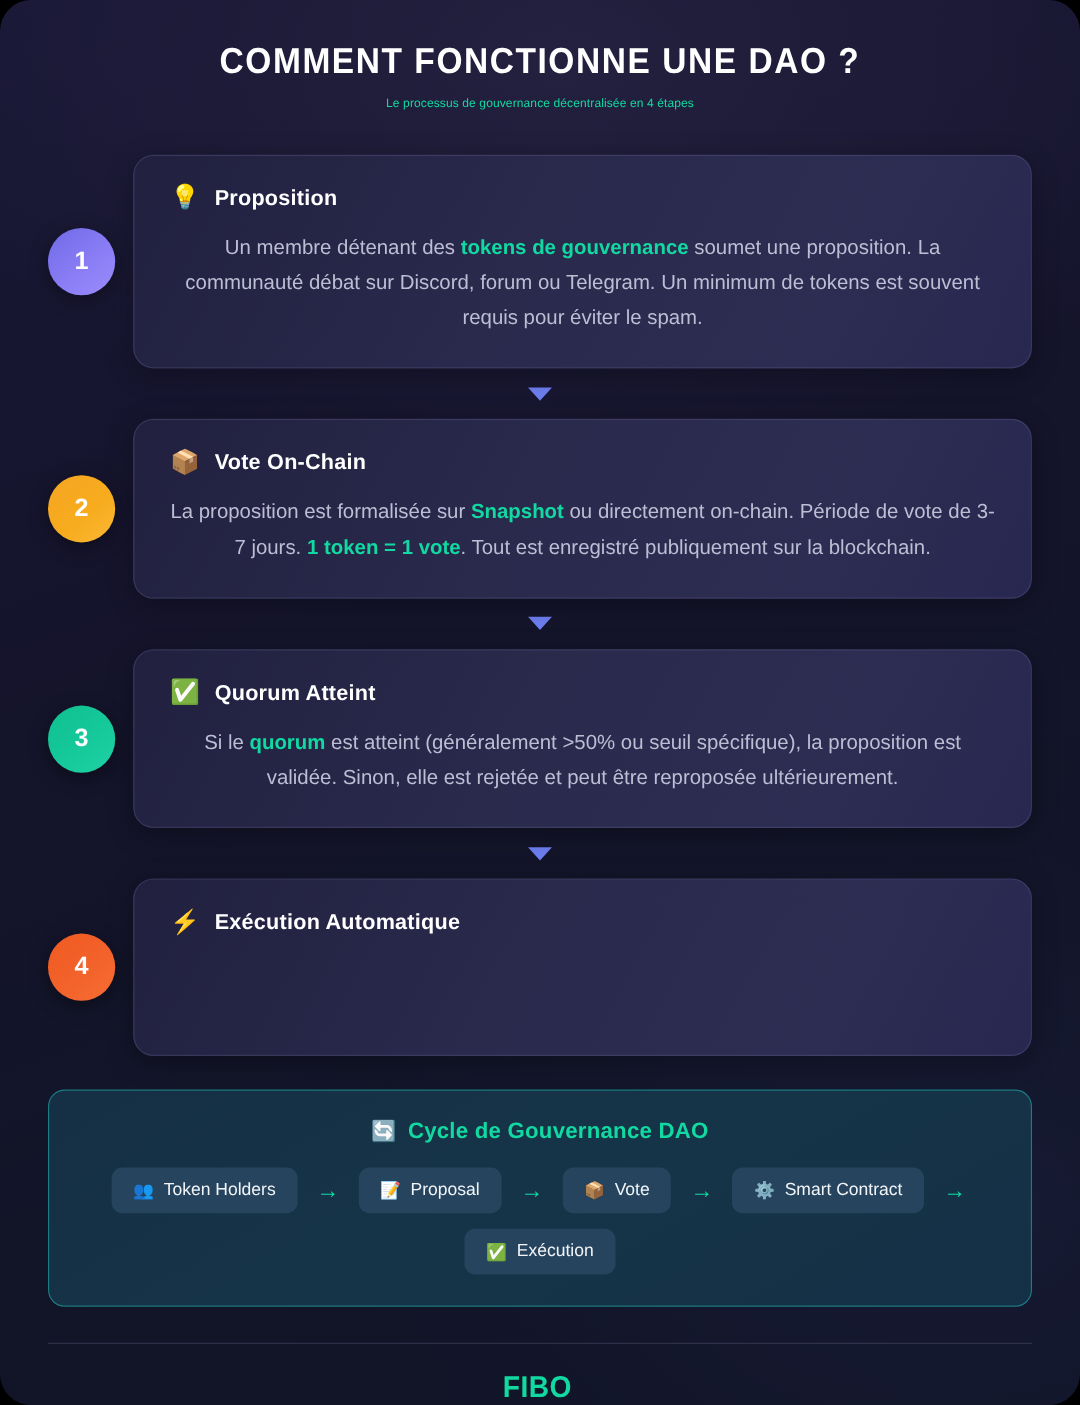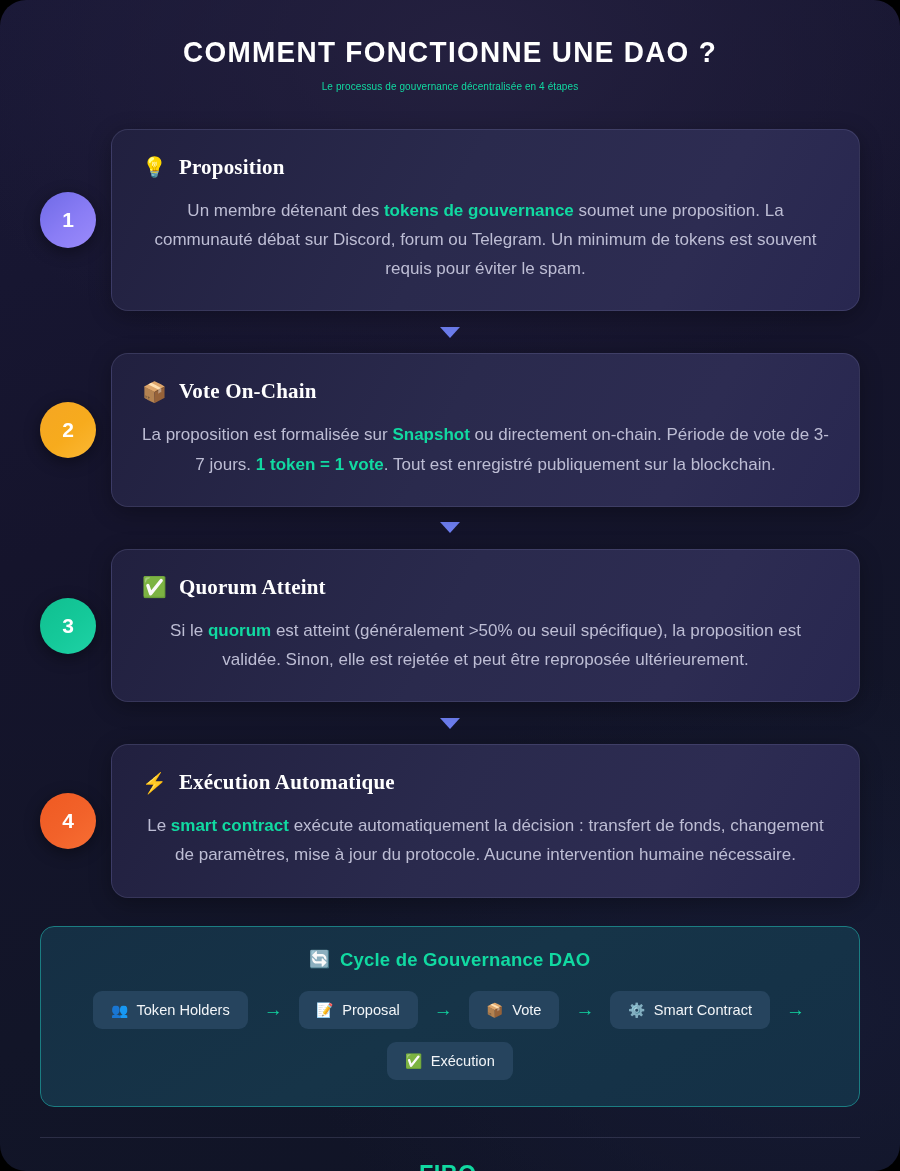--- a/index.html
+++ b/index.html
@@ -69,23 +69,22 @@
     background:linear-gradient(118deg, #21203f 0%, #2a2a4d 45%, #2d2c52 76%, #282750 100%);
     box-shadow:0 5px 22px rgba(0,0,0,0.30);
     min-height:148px;
   }
   .card-head {
     display:flex; align-items:center; gap:12px;
     margin-bottom:16px;
   }
   .card-emoji { font-size:20px; line-height:1; }
   .card-title {
-    font-size:21px; font-weight:bold; color:#ffffff;
+    font-size:18px; font-weight:bold; color:#ffffff;
     letter-spacing:0.2px;
-    font-family:Liberation Serif, serif;
   }
   .card-body {
     font-size:17px;
     line-height:1.72;
     color:#bdbdd4;
     text-align:center;
   }
   .card-body b { color:#11d9a1; font-weight:bold; }
 
   .connector {
@@ -203,21 +202,20 @@
       <div class="caret"></div>
     </div>
 
     <div class="step-row">
       <div class="badge c4">4</div>
       <div class="card">
         <div class="card-head">
           <span class="card-emoji">⚡</span>
           <span class="card-title">Exécution Automatique</span>
         </div>
-        <div class="card-body">Le <b>smart contract</b> exécute automatiquement la décision : transfert de fonds, changement de paramètres, mise à jour du protocole. Aucune intervention humaine nécessaire.</div>
       </div>
     </div>
 
   </div>
 
   <div class="cycle">
     <div class="cycle-title">
       <span class="ct-emoji">🔄</span>
       <span>Cycle de Gouvernance DAO</span>
     </div>

